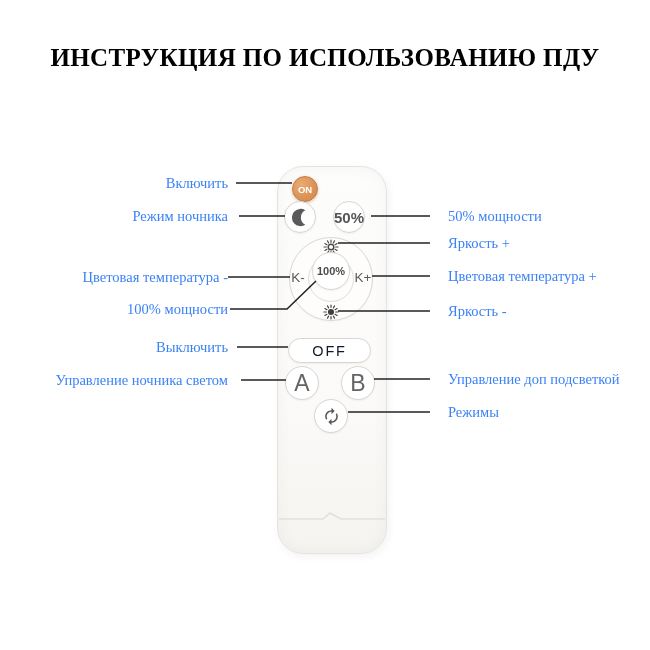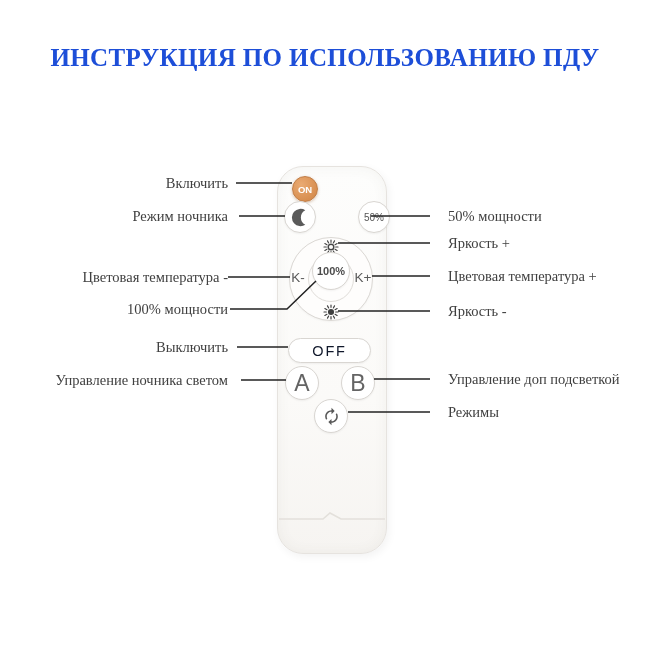--- a/index.html
+++ b/index.html
@@ -3,26 +3,26 @@
 <meta charset="utf-8">
 <style>
   html,body{margin:0;padding:0;}
   body{
     width:650px;height:650px;position:relative;background:#ffffff;overflow:hidden;
     font-family:"Liberation Sans",sans-serif;
   }
   .title{
     position:absolute;top:44px;left:0;right:0;text-align:center;
     font-family:"Liberation Serif",serif;font-weight:700;font-size:25px;
-    letter-spacing:.4px;color:#1d4ed8;
+    letter-spacing:.4px;color:#000000;
   }
   
   .callout{
     position:absolute;font-family:"Liberation Serif",serif;font-size:14.5px;
-    color:#404040;line-height:20px;white-space:nowrap;
+    color:#3b82f6;line-height:20px;white-space:nowrap;
   }
   .callout.left{right:422px;text-align:right;}
   .callout.right{left:413px;text-align:right;margin-left:35px;}
   
   .lines{position:absolute;left:0;top:0;z-index:6;pointer-events:none;}
   
   .remote{
     position:absolute;left:277px;top:166px;width:108px;height:386px;
     background:linear-gradient(180deg,#fdfdfc 0%,#fbfaf8 60%,#f6f4f1 100%);
     border:1px solid #e6e3df;border-radius:26px;
@@ -34,21 +34,21 @@
     border:1.5px solid #d9d6d2;display:flex;align-items:center;justify-content:center;
     box-shadow:0 1px 2px rgba(0,0,0,.05);color:#5d5d5d;box-sizing:border-box;
   }
   .btn-on{
     left:14px;top:9px;width:26px;height:26px;
     background:radial-gradient(circle at 35% 32%,#eaaa72,#d88f51 70%,#cd8347);
     border:1px solid #c07c45;color:#ffffff;font-size:9.5px;font-weight:700;
     box-shadow:0 1px 3px rgba(150,90,40,.35);
   }
   .btn-night{left:6px;top:34px;width:32px;height:32px;}
-  .btn-50{left:80px;top:34px;width:32px;height:32px;font-size:10px;font-weight:400;color:#555;}
+  .btn-50{left:55px;top:34px;width:32px;height:32px;font-size:15px;font-weight:700;color:#555;}
   .pad{
     position:absolute;left:11px;top:70px;width:84px;height:84px;border-radius:50%;
     background:#fefdfc;border:1.5px solid #dbd8d4;box-sizing:border-box;
     box-shadow:0 1px 2px rgba(0,0,0,.04);
   }
   .pad-inner-ring{
     position:absolute;left:30px;top:89px;width:46px;height:46px;border-radius:50%;
     border:1.5px solid #e0ddd9;box-sizing:border-box;
   }
   .btn-100{left:34px;top:85px;width:38px;height:38px;font-size:11px;font-weight:700;color:#4c4c4c;}

